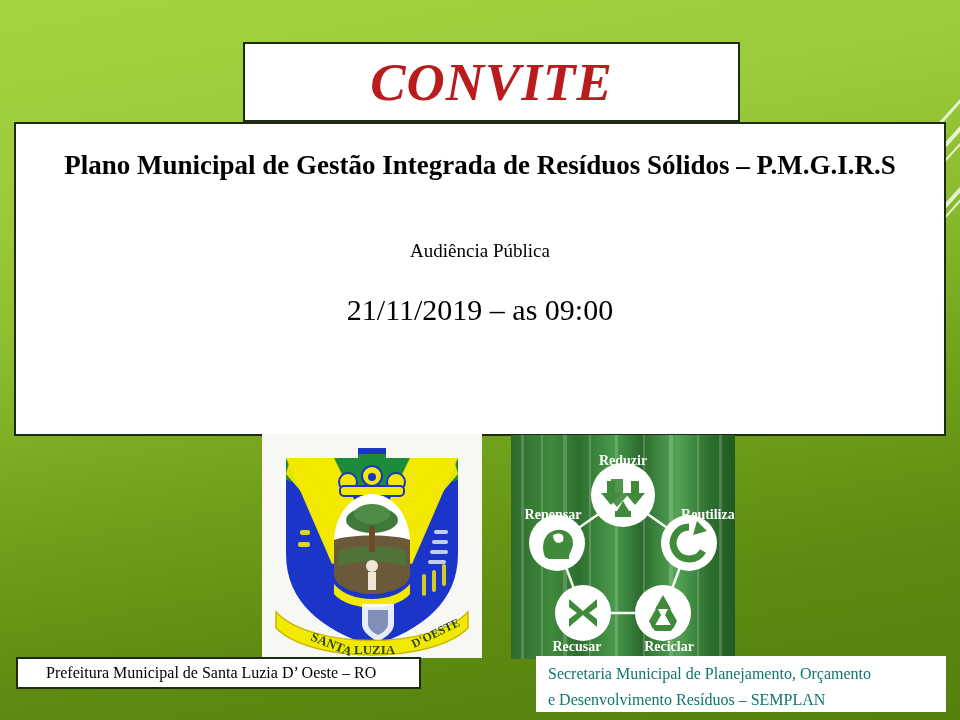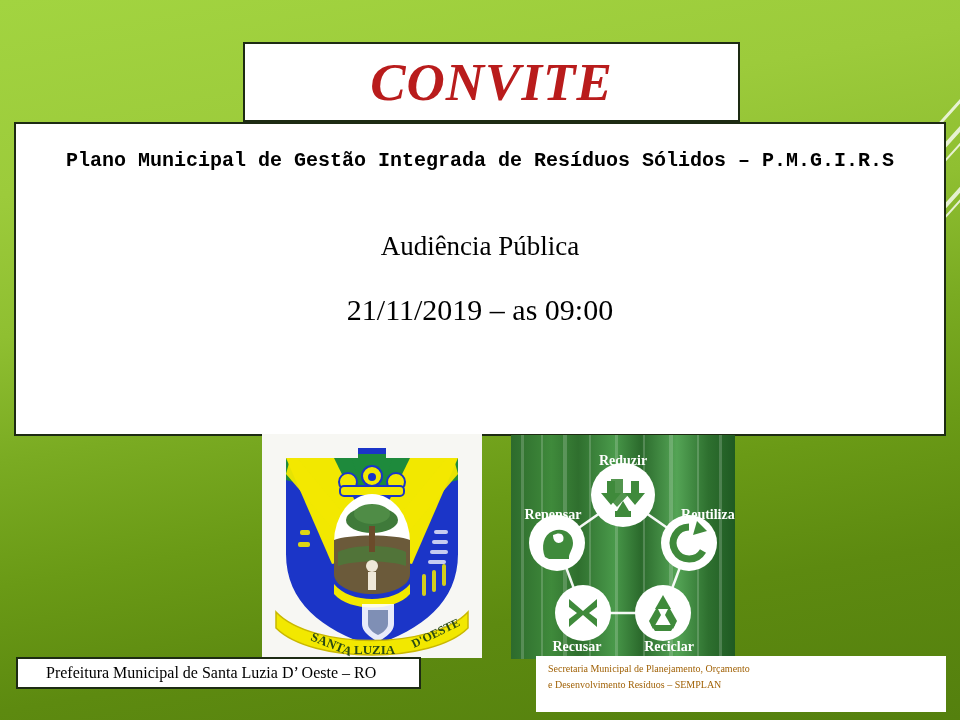--- a/index.html
+++ b/index.html
@@ -81,28 +81,27 @@
     width: 932px;
     height: 314px;
     background: #ffffff;
     border: 2px solid #1d2b13;
     box-sizing: border-box;
     padding: 18px 26px 10px 26px;
     text-align: center;
     color: #000000;
   }
   .main-box .heading {
-    font-size: 20px;
+    font-size: 27px;
     font-weight: bold;
     line-height: 1.45;
     margin: 4px 0 0 0;
-    font-family: Liberation Mono, monospace;
   }
   .main-box .subheading {
-    font-size: 27px;
+    font-size: 19px;
     font-weight: normal;
     line-height: 1.3;
     margin: 54px 0 0 0;
   }
   .main-box .detail {
     font-size: 30px;
     font-weight: normal;
     line-height: 1.45;
     margin: 24px 0 0 0;
   }
@@ -156,22 +155,22 @@
     position: absolute;
     left: 536px;
     top: 656px;
     width: 410px;
     height: 56px;
     background: #ffffff;
     box-sizing: border-box;
     padding: 5px 8px 0 12px;
   }
   .footer-right .f-line {
-    font-size: 10px;
-    color: #a16207;
+    font-size: 16px;
+    color: #0f766e;
     line-height: 1.6;
     white-space: nowrap;
   }
 </style>
 </head>
 <body>
 
 <div id="slide">
 
   <div class="stripes">

